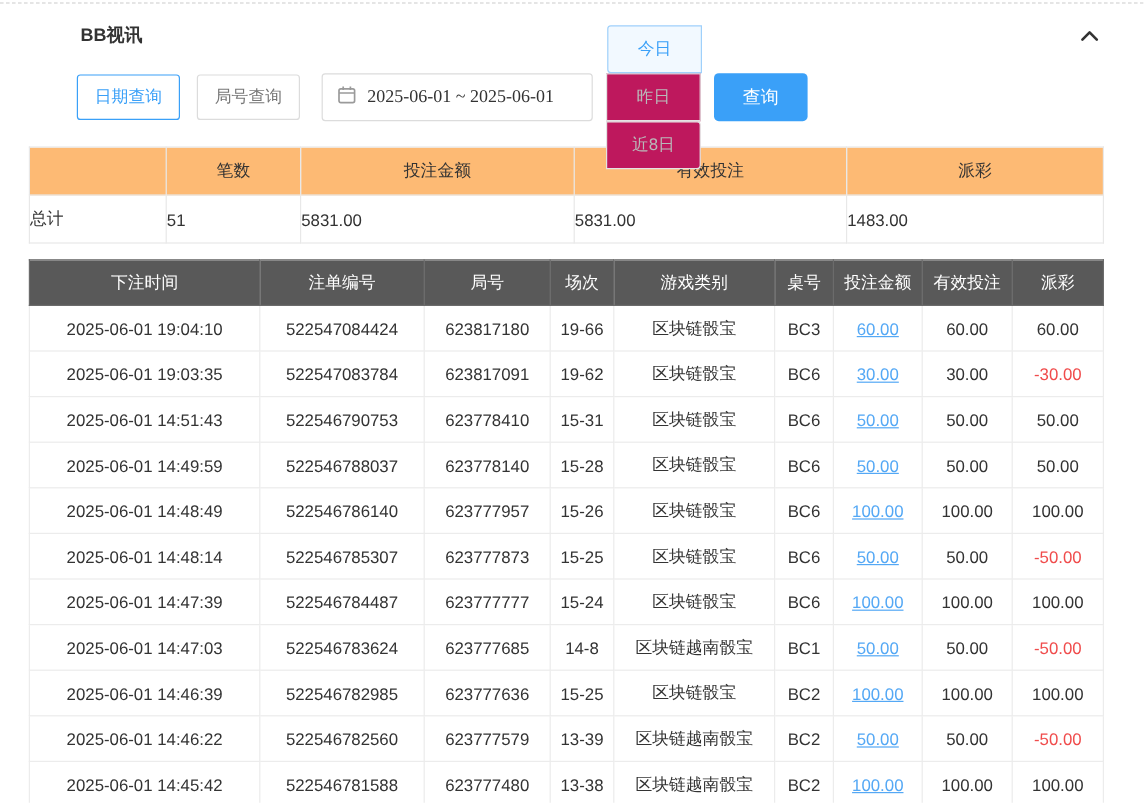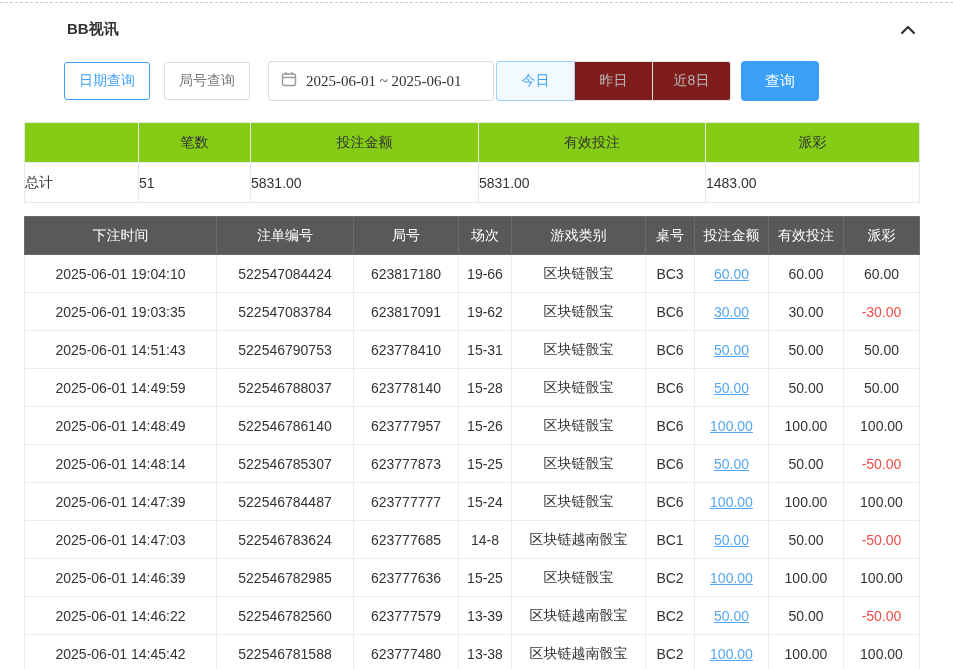--- a/index.html
+++ b/index.html
@@ -16,34 +16,34 @@
 
   
   .filter-row { display:flex; align-items:center; margin-top:11px; height:40px; }
   .btn { font-size:14px; border-radius:3px; cursor:pointer; background:#fff;margin-left:40px; }
   .btn-date-query { height:38px; padding:0 14px; color:var(--primary-blue,#3aa0f8);
     border:1px solid var(--primary-blue,#3aa0f8); }
   .btn-round-query { height:38px; padding:0 14px; color:#777; border:1px solid #dcdcdc; margin-left:14px; }
   .date-input { display:flex; align-items:center; gap:9px; border:1px solid #dcdcdc; border-radius:3px;
     height:40px; padding:0 12px; margin-left:18px; width:226px; cursor:pointer; background:#fff;font-family:Liberation Serif, serif; }
   .date-input .value { font-size:15px; color:#333; white-space:nowrap; }
-  .segmented { display:flex; margin-left:2px; }
-  .segmented .seg { width:79px; height:40px; background:#7f1d1d; border:1px solid #e3e3e3;
+  .segmented { display:flex; margin-left:12px;flex-direction:column; }
+  .segmented .seg { width:79px; height:40px; background:#be185d; border:1px solid #e3e3e3;
     margin-left:-1px; font-size:14px; color:#b9b9b9; cursor:pointer; position:relative; }
   .segmented .seg:first-child { margin-left:0; border-radius:3px 0 0 3px; }
   .segmented .seg:last-child { border-radius:0 3px 3px 0; }
   .segmented .seg.active { background:#f2f9ff; color:var(--primary-blue,#3aa0f8);
     border-color:#9fd0fb; z-index:1; }
   .btn-search { height:40px; width:78px; margin-left:10px; border:none; border-radius:4px;
     background:var(--primary-blue,#3aa0f8); color:#fff; font-size:15px; }
 
   
   table { border-collapse:collapse; width:895px; table-layout:fixed; }
   .summary-table { margin-top:21px; font-size:14px; }
-  .summary-table th { background:#84cc16; font-weight:normal; height:40px;
+  .summary-table th { background:#fdba74; font-weight:normal; height:40px;
     border:1px solid #e8e8e8; color:#333; text-align:center; }
   .summary-table td { background:#fff; height:40px; border:1px solid #e8e8e8; text-align:left; }
 
   .data-table { margin-top:13px; font-size:14px; }
   .data-table th { background:var(--table-header-bg,#595959); color:#fff; font-weight:normal;
     height:38px; border:1px solid #6b6b6b; }
   .data-table td { height:38px; text-align:center; border:1px solid #ececec; background:#fff;
     white-space:nowrap; overflow:hidden; }
   .bet-link { color:var(--link-blue,#54a8f5); text-decoration:underline; cursor:pointer; }
   td.neg { color:var(--negative-red,#f04c4c); }

